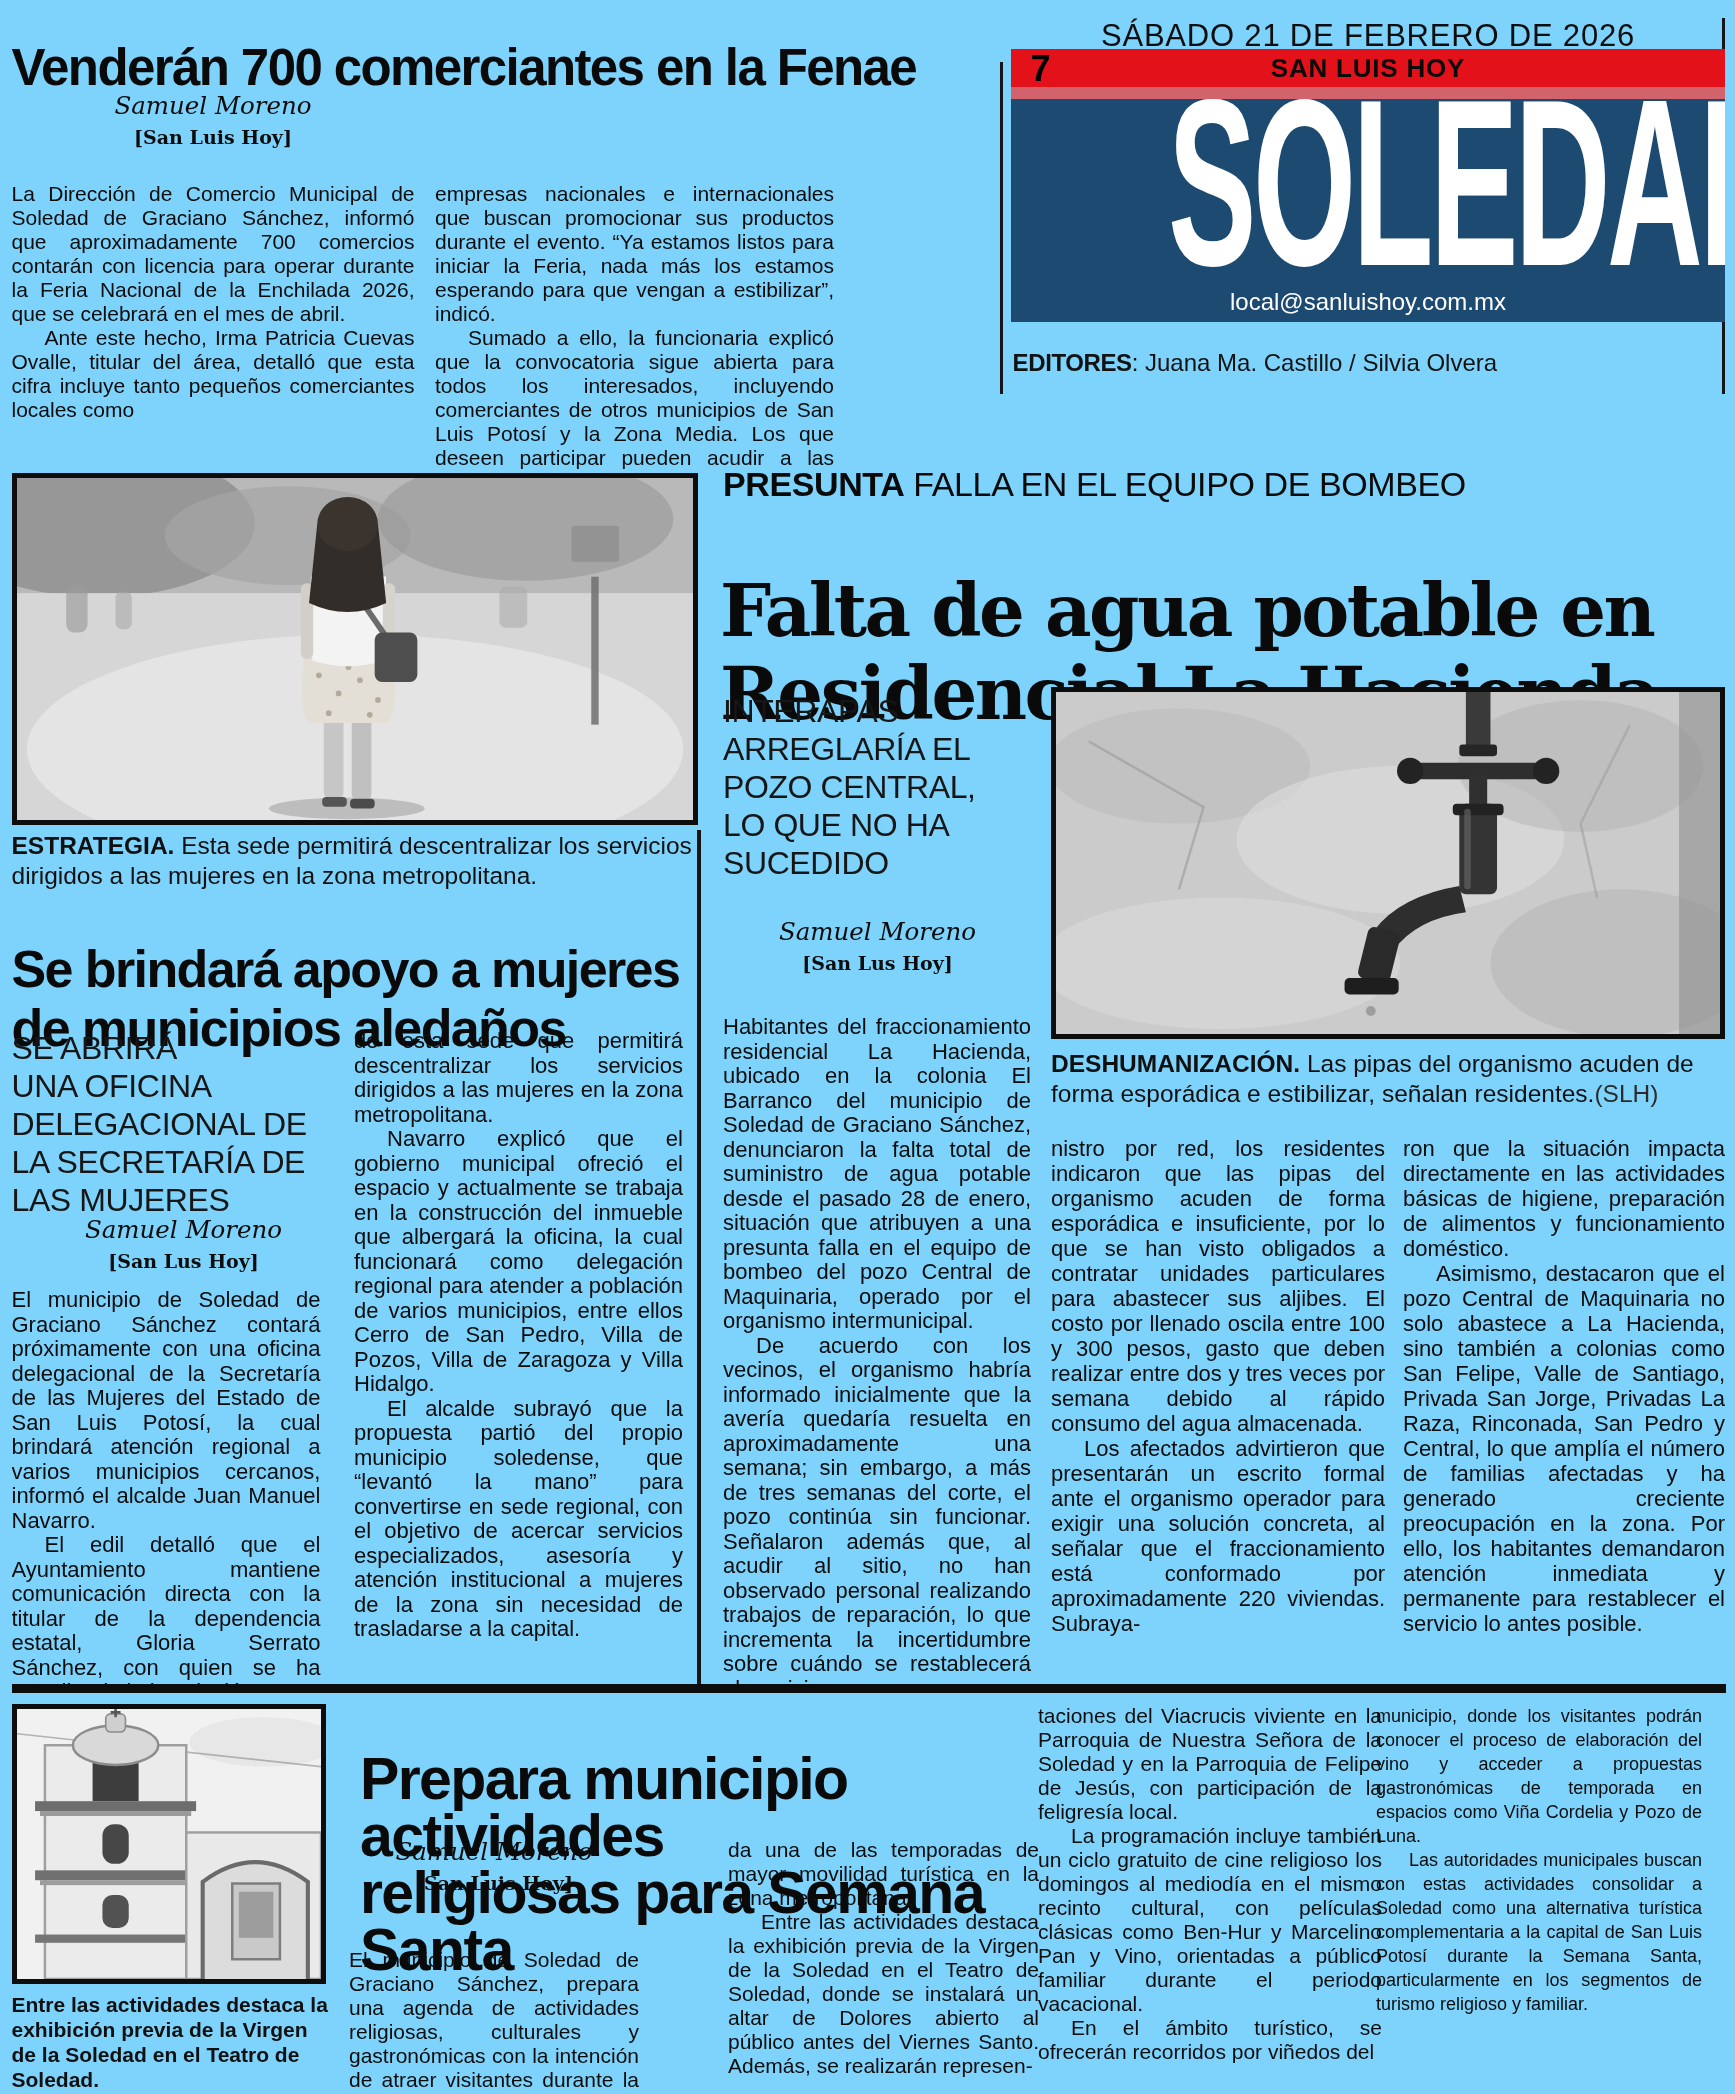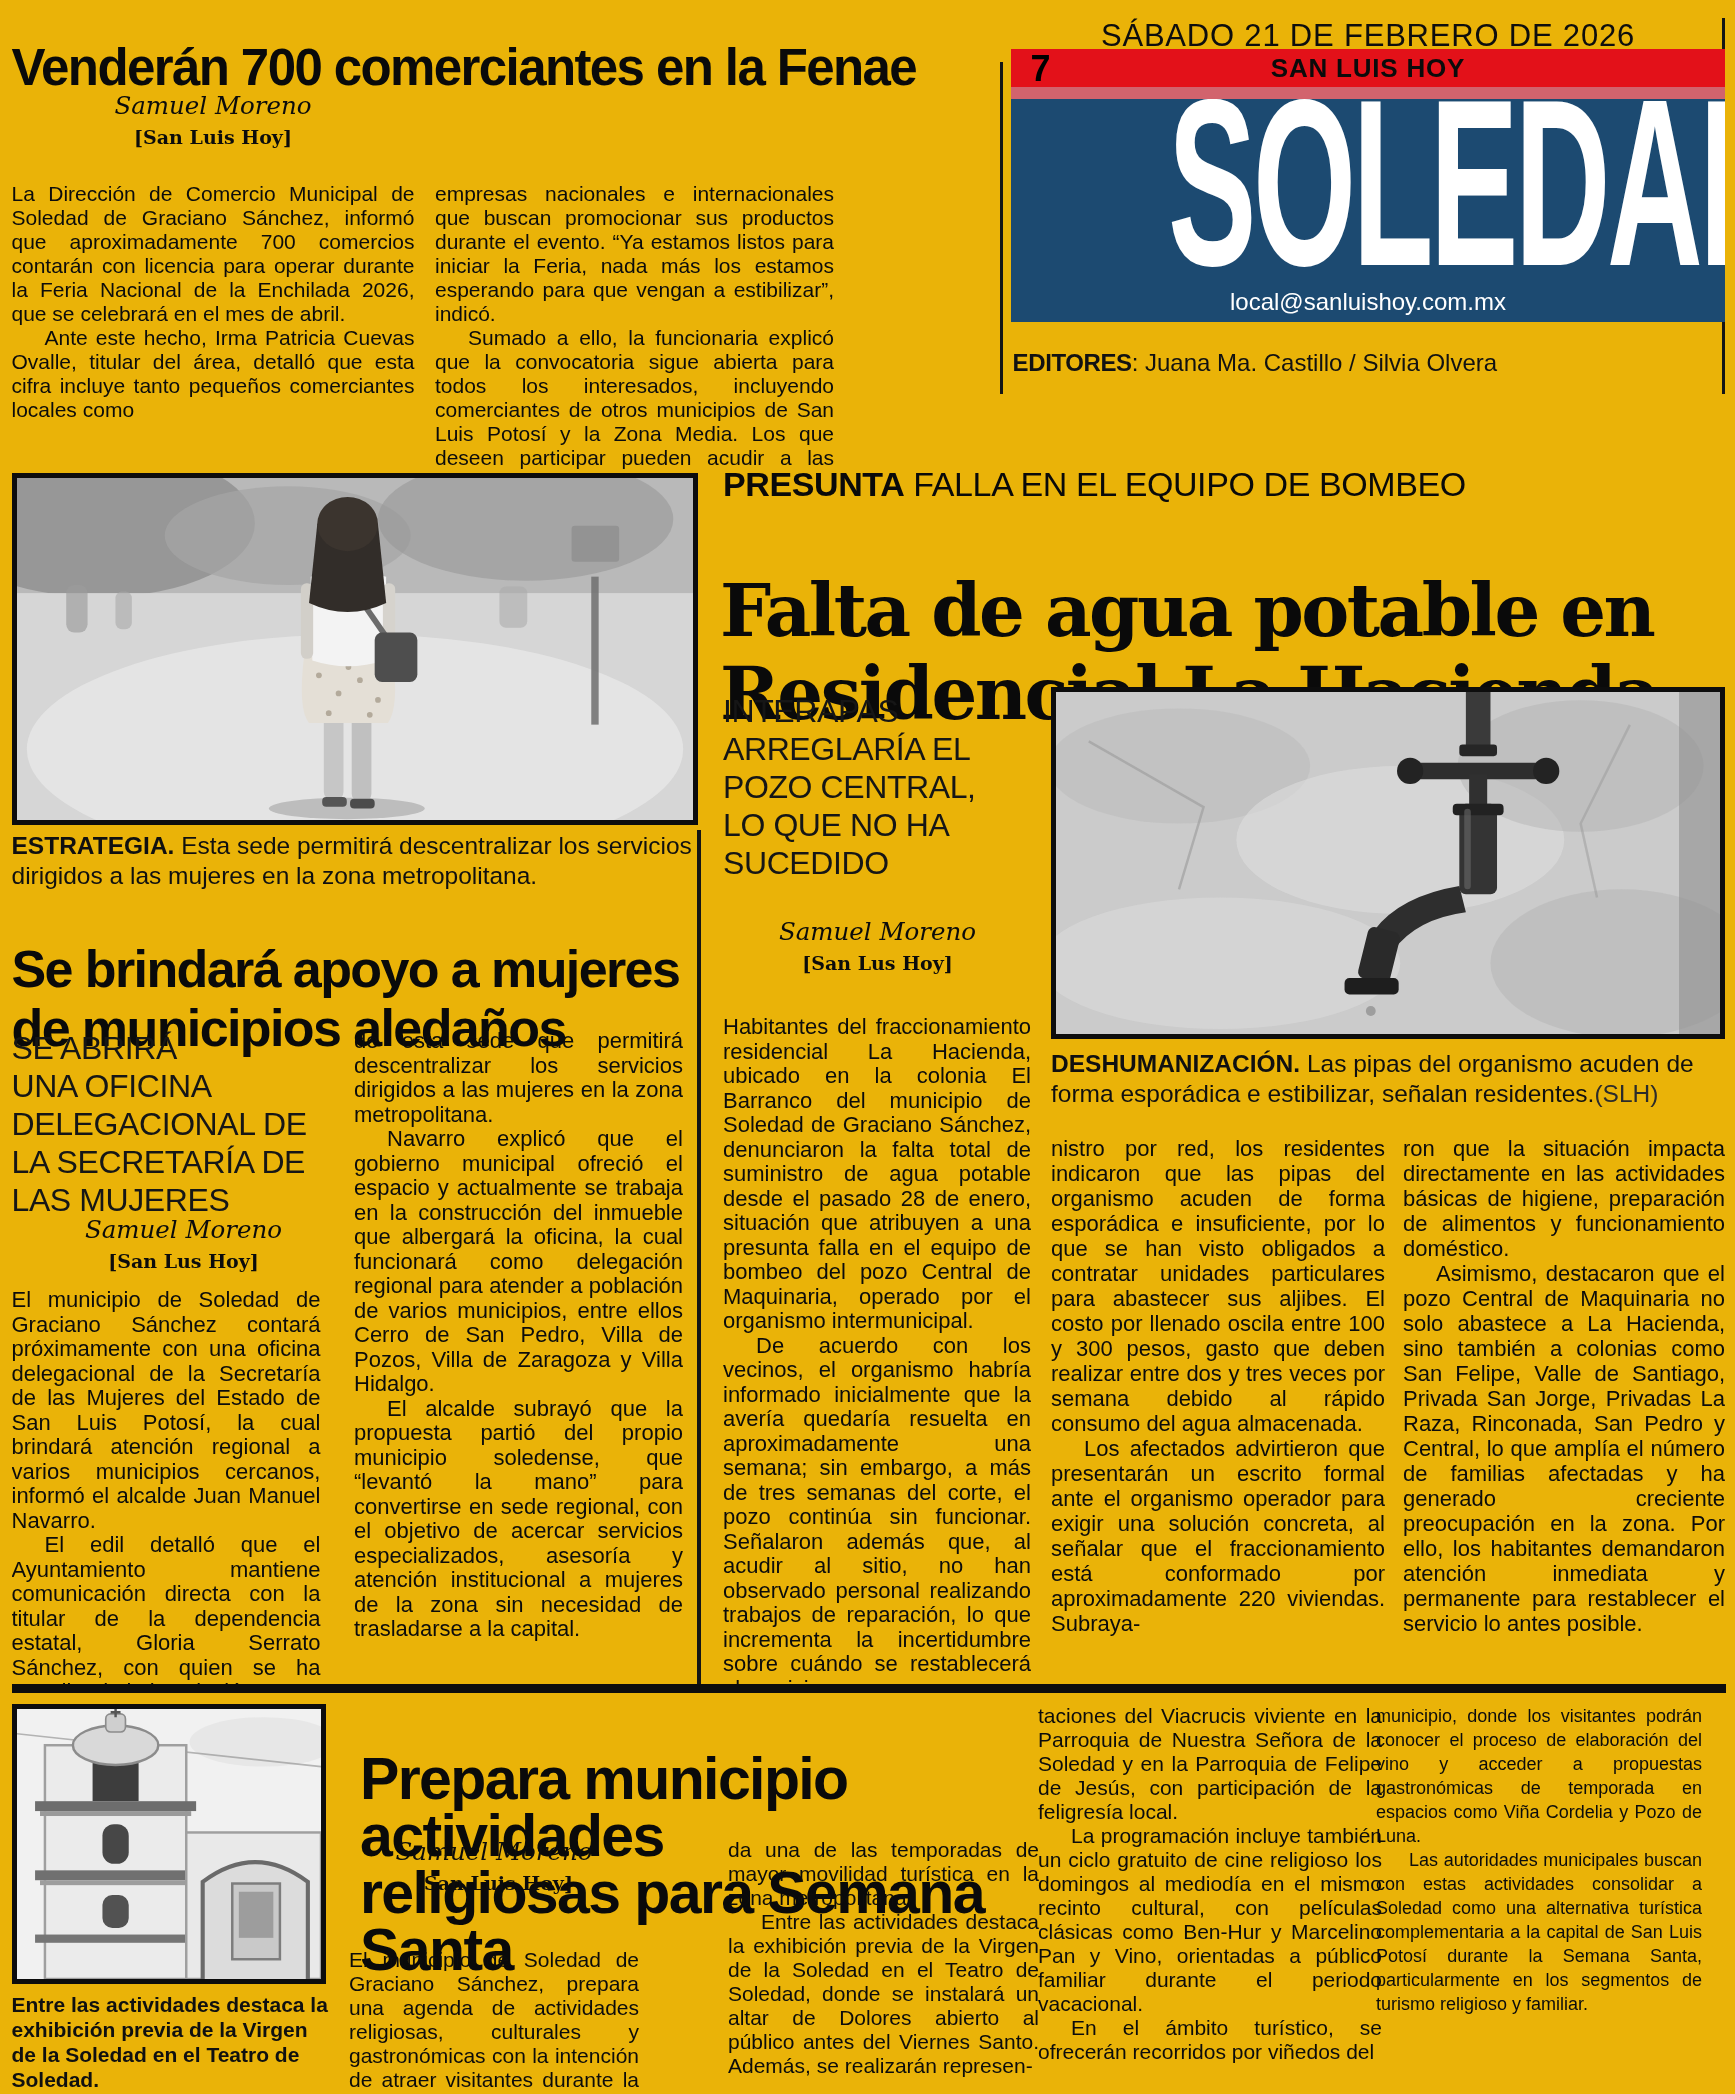--- a/index.html
+++ b/index.html
@@ -1,16 +1,16 @@
 <!DOCTYPE html>
 <html lang="es" style="font-size:13px"><head>
 <meta charset="utf-8">
 <style>
   html,body{margin:0;padding:0;background:#fff;}
-  .page{position:relative;width:1736px;height:2095px;background:#eab308;overflow:hidden;color:#0c0c0c;}
+  .page{position:relative;width:1736px;height:2095px;background:#7dd3fc;overflow:hidden;color:#0c0c0c;}
 
   
   .hl{font-family:"Liberation Sans",sans-serif;font-weight:800;letter-spacing:-1.6px;white-space:pre-line;color:#0a0a0a;position:absolute;}
   .deck{font-family:"Liberation Sans",sans-serif;font-weight:300;white-space:pre-line;color:#161616;position:absolute;letter-spacing:-0.4px;}
   .byl{position:absolute;text-align:center;}
   .byl .a{font-family:"DejaVu Serif","Liberation Serif",serif;font-style:italic;font-size:24.5px;line-height:28px;}
   .byl .o{font-family:"DejaVu Serif","Liberation Serif",serif;font-weight:700;font-size:19px;line-height:26px;margin-top:4.1px;}
   .col{position:absolute;overflow:hidden;font-family:Liberation Sans, sans-serif;text-align:justify;}
   .col p{margin:0;}
   .col p.ind{text-indent:33px;}

